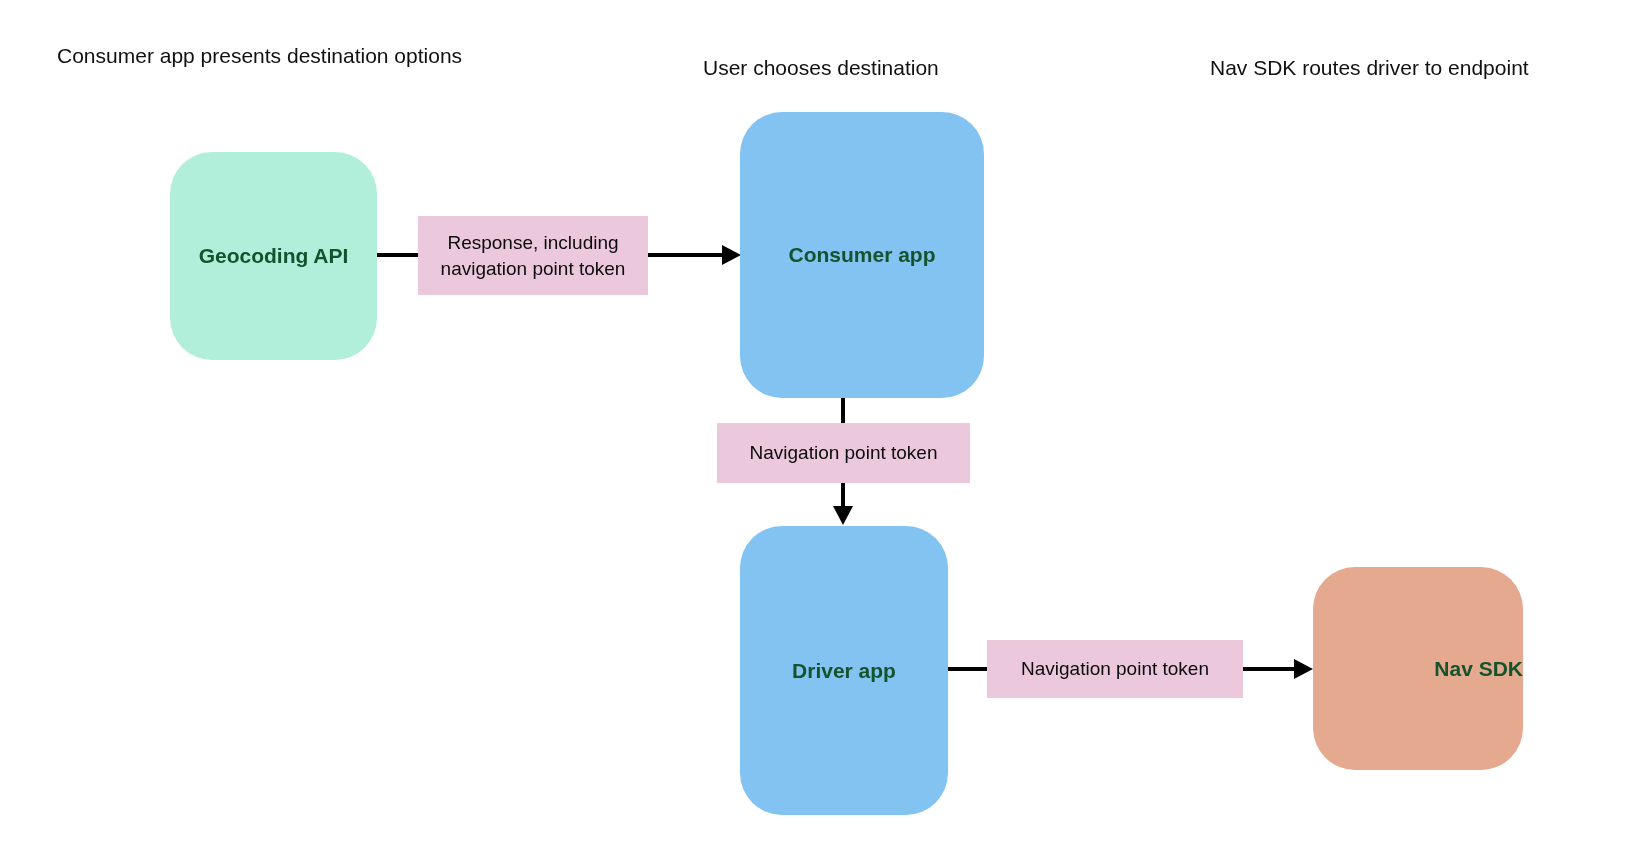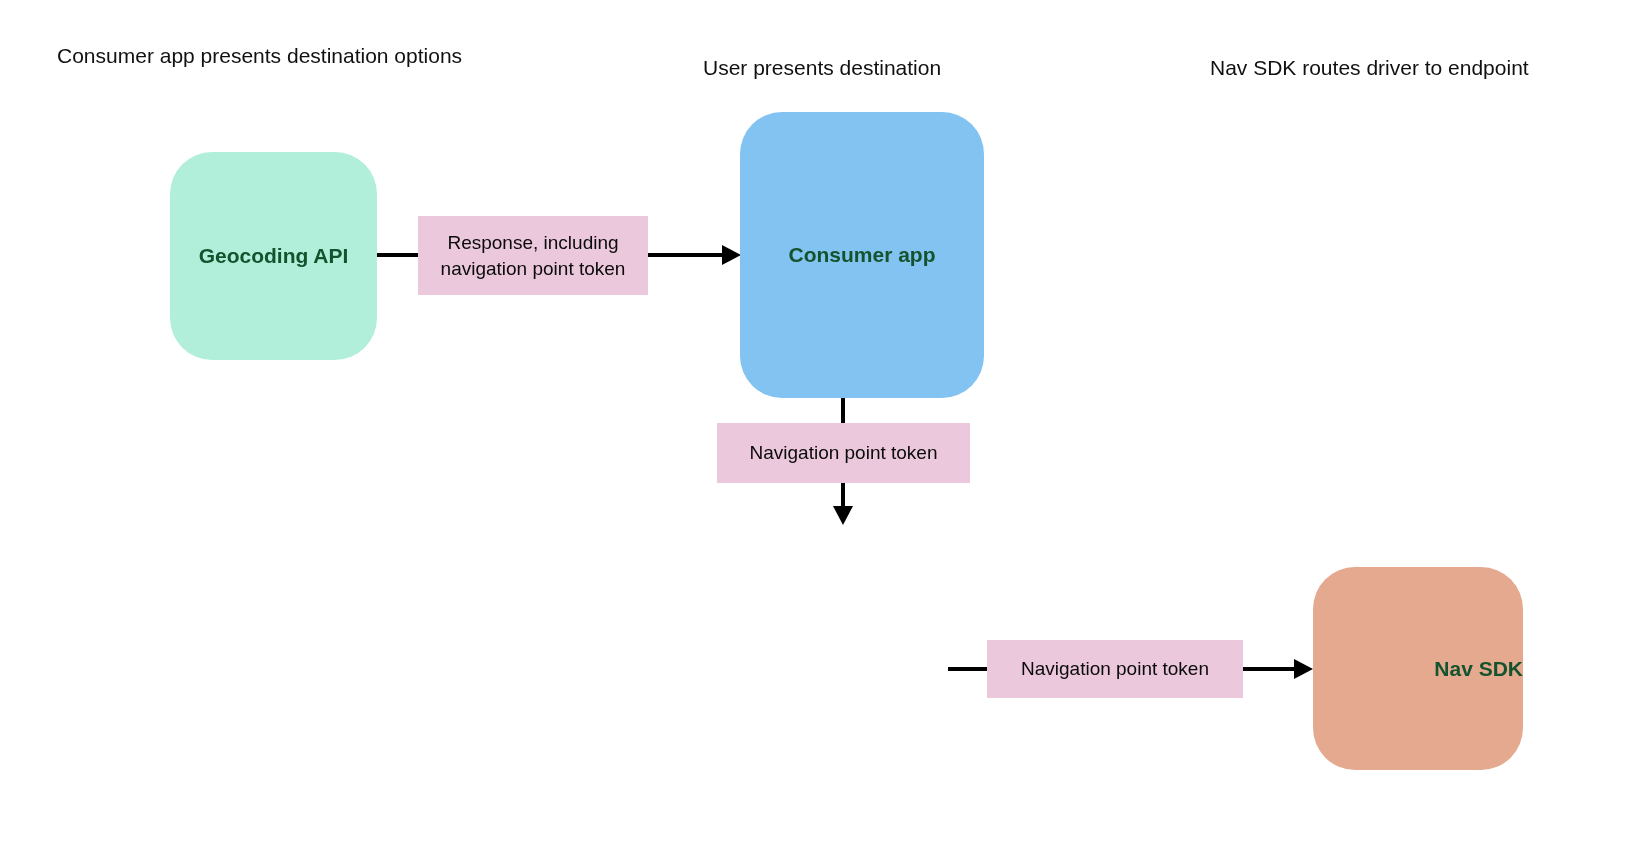--- a/index.html
+++ b/index.html
@@ -69,21 +69,21 @@
     box-sizing: border-box;
     padding: 2px 8px;
   }
 </style>
 </head>
 <body>
 
 <div class="canvas">
 
   <div class="col-header" style="left:57px; top:44px;">Consumer app presents destination options</div>
-  <div class="col-header" style="left:703px; top:56px;">User presents destination</div>
+  <div class="col-header" style="left:703px; top:56px;">User chooses destination</div>
   <div class="col-header" style="left:1210px; top:56px;text-align:right;">Nav SDK routes driver to endpoint</div>
 
   <div class="edge-line" style="left:377px; top:253px; width:346px; height:4px;"></div>
   <div class="arrowhead right" style="left:722px; top:245px;"></div>
 
   <div class="edge-line" style="left:841px; top:398px; width:4px; height:108px;"></div>
   <div class="arrowhead down" style="left:833px; top:506px;"></div>
 
   <div class="edge-line" style="left:948px; top:667px; width:347px; height:4px;"></div>
   <div class="arrowhead right" style="left:1294px; top:659px;"></div>
@@ -93,18 +93,21 @@
   <div class="edge-label" style="left: 987px; top: 640px; width: 256px; height: 58px; background: rgb(236, 200, 221);">Navigation point token</div>
 
   <div class="node" style="left: 170px; top: 152px; width: 207px; height: 208px; background: rgb(178, 239, 218);">
     <span class="node-label">Geocoding API</span>
   </div>
 
   <div class="node" style="left: 740px; top: 112px; width: 244px; height: 286px; background: rgb(130, 195, 242);">
     <span class="node-label">Consumer app</span>
   </div>
 
+  <div class="node" style="left: 740px; top: 526px; width: 208px; height: 289px; background: rgb(130, 195, 242);">
+    <span class="node-label">Driver app</span>
+  </div>
 
   <div class="node" style="left: 1313px; top: 567px; width: 210px; height: 203px; background: rgb(229, 169, 143); justify-content: flex-end;">
     <span class="node-label">Nav SDK</span>
   </div>
 
 </div>
 
 </body></html>

